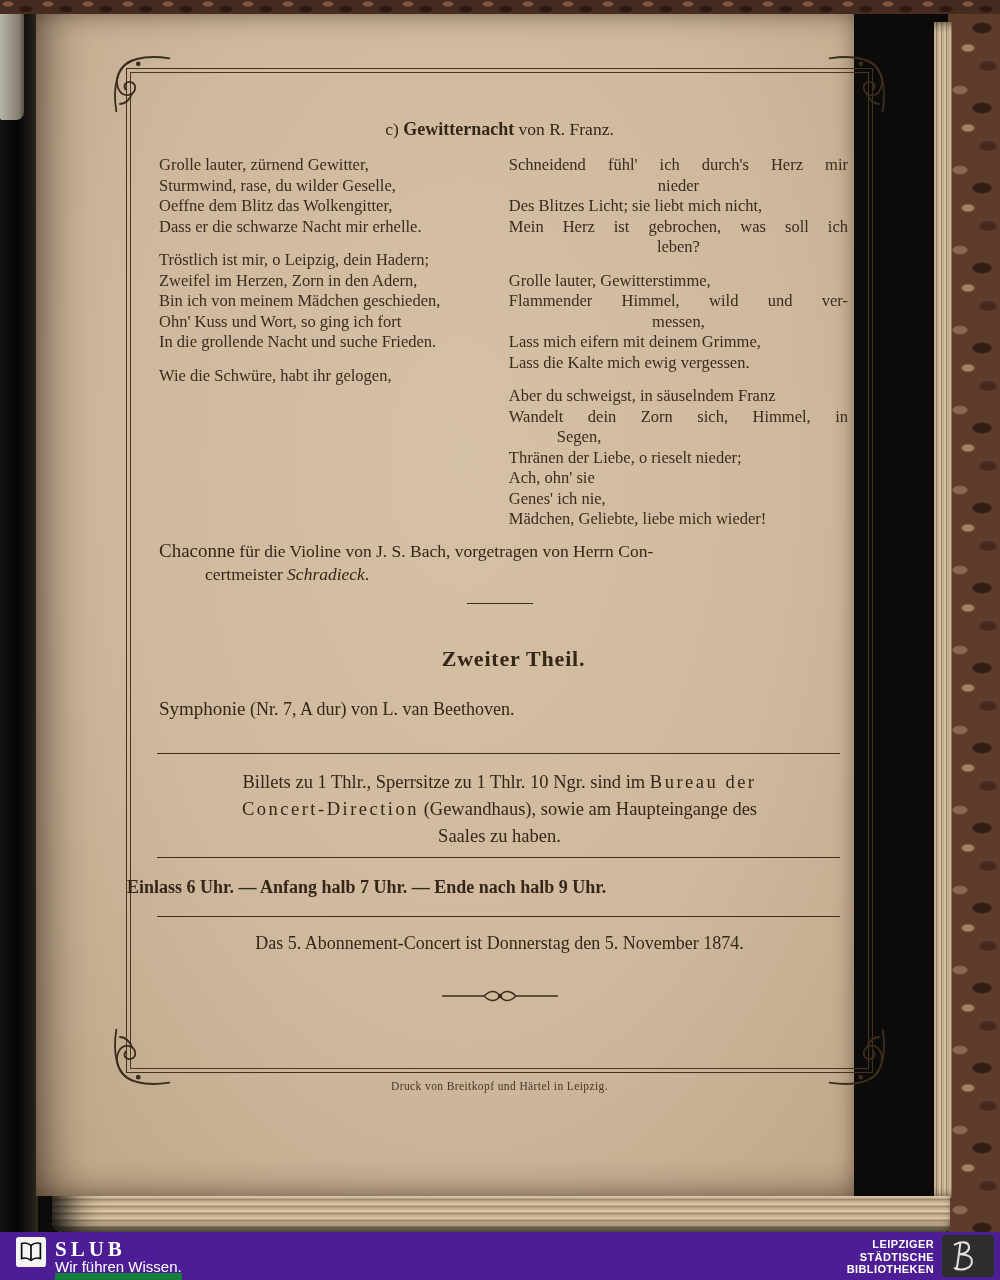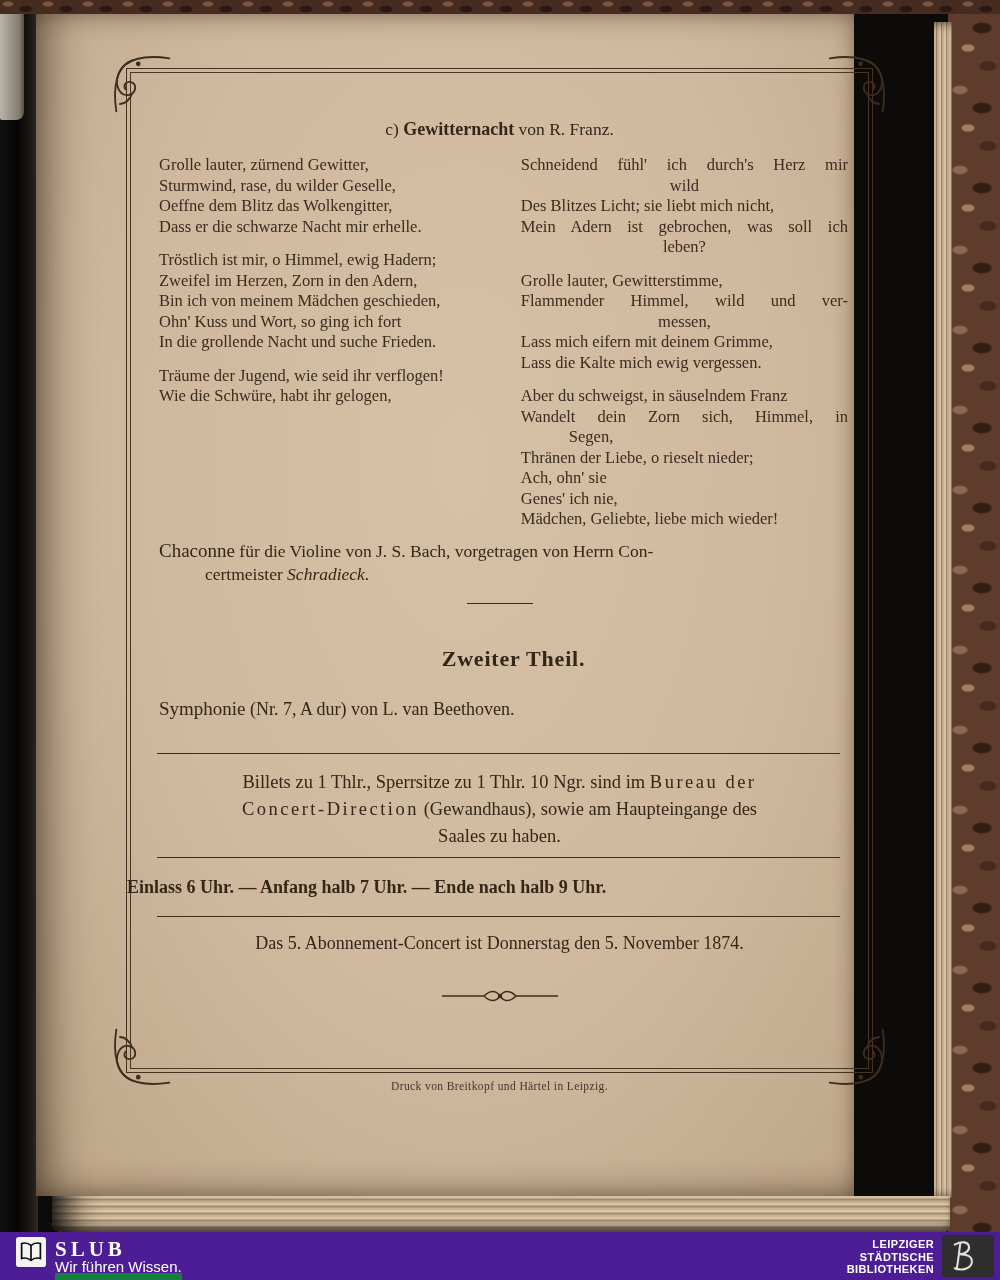--- a/index.html
+++ b/index.html
@@ -50,21 +50,21 @@
   .frame::before { content:""; position:absolute; inset:3px; border:1px solid #4a3723; pointer-events:none; }
   .corner { position:absolute; width:64px; height:64px; z-index:2; }
   .corner.tl { left:-18px; top:-18px; }
   .corner.tr { right:-18px; top:-18px; transform:scaleX(-1); }
   .corner.bl { left:-18px; bottom:-18px; transform:scaleY(-1); }
   .corner.br { right:-18px; bottom:-18px; transform:scale(-1,-1); }
   .song-header { position:absolute; top:50px; left:0; width:100%; text-align:center;
     font-size:17.5px; color:#342718; }
   .song-header .t { font-weight:bold; font-size:18px; }
 
-  .poem { position:absolute; top:86px; left:32px; right:24px; display:flex; column-gap:38px; color:#3a2c1e; }
+  .poem { position:absolute; top:86px; left:32px; right:24px; display:flex; column-gap:26px; color:#3a2c1e; }
   .col-left { flex:0 0 47%; }
   .col-right { flex:1; }
   .stanza { margin-bottom:13px; }
   .line { font-size:16.5px; line-height:20.5px; white-space:nowrap; }
   .line.j { white-space:normal; text-align:justify; text-align-last:justify; }
   .line.c { text-align:center; white-space:normal; }
   .line.ind { padding-left:48px; }
 
   .chaconne { position:absolute; top:470px; left:32px; right:28px; font-size:17.5px; line-height:23px; color:#342718; }
   .chaconne .lead { font-weight:normal; font-size:19px; }
@@ -158,37 +158,36 @@
 
       <div class="poem">
         <div class="col-left">
           <div class="stanza">
             <div class="line">Grolle lauter, zürnend Gewitter,</div>
             <div class="line">Sturmwind, rase, du wilder Geselle,</div>
             <div class="line">Oeffne dem Blitz das Wolkengitter,</div>
             <div class="line">Dass er die schwarze Nacht mir erhelle.</div>
           </div>
           <div class="stanza">
-            <div class="line">Tröstlich ist mir, o Himmel, ewig Hadern;</div>
+            <div class="line">Tröstlich ist mir, o Leipzig, dein Hadern;</div>
             <div class="line">Zweifel im Herzen, Zorn in den Adern,</div>
             <div class="line">Bin ich von meinem Mädchen geschieden,</div>
             <div class="line">Ohn' Kuss und Wort, so ging ich fort</div>
             <div class="line">In die grollende Nacht und suche Frieden.</div>
           </div>
           <div class="stanza">
-            <div class="line">Träume der Jugend, wie seid ihr verflogen!</div>
             <div class="line">Wie die Schwüre, habt ihr gelogen,</div>
           </div>
         </div>
         <div class="col-right">
           <div class="stanza">
             <div class="line j">Schneidend fühl' ich durch's Herz mir</div>
-            <div class="line c">wild</div>
+            <div class="line c">nieder</div>
             <div class="line">Des Blitzes Licht; sie liebt mich nicht,</div>
-            <div class="line j">Mein Adern ist gebrochen, was soll ich</div>
+            <div class="line j">Mein Herz ist gebrochen, was soll ich</div>
             <div class="line c">leben?</div>
           </div>
           <div class="stanza">
             <div class="line">Grolle lauter, Gewitterstimme,</div>
             <div class="line j">Flammender Himmel, wild und ver-</div>
             <div class="line c">messen,</div>
             <div class="line">Lass mich eifern mit deinem Grimme,</div>
             <div class="line">Lass die Kalte mich ewig vergessen.</div>
           </div>
           <div class="stanza">

